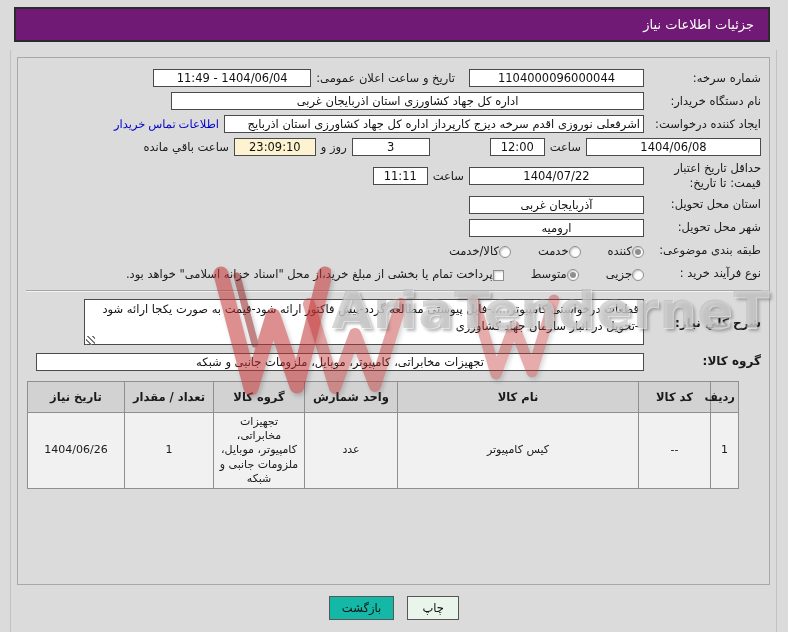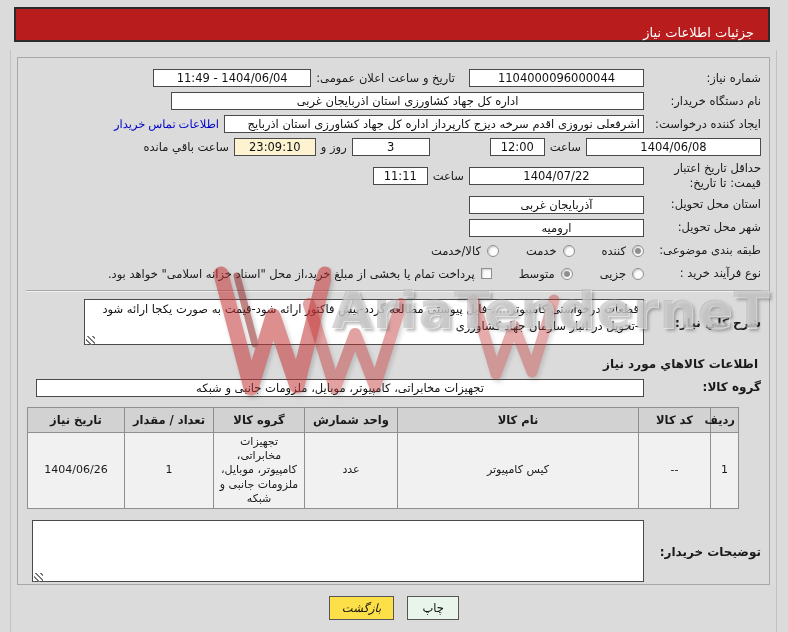--- a/index.html
+++ b/index.html
@@ -4,23 +4,23 @@
 <style>
   * { box-sizing: border-box; }
   html,body { margin:0; padding:0; }
   body {
     width:788px; height:632px; position:relative; overflow:hidden;
     background:#dbdbdb; color:#1a1a1a; direction:rtl;
     font-family:"DejaVu Sans", sans-serif; font-size:11.5px;
   }
   .titlebar {
     position:absolute; top:7px; left:14px; width:756px; height:35px;
-    background:#b91c1c; border:2px solid #2b2b2b;
+    background:#701a75; border:2px solid #2b2b2b;
     color:#ffffff; font-size:13px;
-    display:flex; align-items:flex-end; padding-right:14px;
+    display:flex; align-items:center; padding-right:14px;
   }
   .frame {
     position:absolute; top:50px; left:10px; width:767px; height:582px;
     border-left:1px solid #c2c2c2; border-right:1px solid #c2c2c2;
   }
   .panel {
     position:absolute; top:57px; left:17px; width:753px; height:528px;
     border:1px solid #a8a8a8; padding:11px 8px 0;
   }
   .row { display:flex; align-items:center; margin-bottom:5px; min-height:18px; column-gap:5px; }
@@ -36,21 +36,21 @@
   .w82{width:82px} .w473{width:473px} .w420{width:420px} .w608{width:608px}
   .yellow { background:#fdf3d1; }
   .gap50 { width:50px; }
   a.link { color:#0000cc; text-decoration:none;font-family:Liberation Serif, serif; }
   .radio {
     width:12px; height:12px; border-radius:50%; background:#fdfdfd;
     border:1px solid #8f8f8f; box-shadow:inset 1px 1px 2px rgba(0,0,0,.22);
     flex:0 0 auto;
   }
   .radio.on::after { content:""; display:block; width:6px; height:6px; margin:2px; border-radius:50%; background:#8f8f8f; }
-  .opt { display:flex; align-items:center; gap:6px; margin-left:22px; }
+  .opt { display:flex; align-items:flex-end; margin-left:22px; }
   .checkbox {
     width:11px; height:11px; background:#fdfdfd; border:1px solid #8f8f8f;
     box-shadow:inset 1px 1px 2px rgba(0,0,0,.2); flex:0 0 auto;
   }
   .divider { height:2px; border-top:1px solid #a6a6a6; border-bottom:1px solid #f2f2f2; margin:7px 0 7px; }
   .ta-wrap { position:relative; display:inline-block; }
   textarea {
     background:#ffffff; border:1px solid #4a4a4a; resize:none; overflow:hidden;
     font-family:"DejaVu Sans", sans-serif; font-size:11.5px; color:#111;
     padding:1px 4px; line-height:1.45; direction:rtl;
@@ -61,36 +61,36 @@
     position:absolute; left:2px; bottom:3px; width:9px; height:9px; pointer-events:none;
     background:repeating-linear-gradient(45deg, #777 0 1px, transparent 1px 3.5px);
   }
   .section-title { font-weight:bold; font-size:12px; margin:9px 3px 8px; }
   table.goods {
     border-collapse:collapse; table-layout:fixed; width:711px;
     margin:10px 22px 0 0; background:#f1f1f1; border:1px solid #7d7d7d;
   }
   table.goods th {
     background:#d2d2d2; border:1px solid #8f8f8f; font-weight:bold;
-    font-size:11.5px; height:25px; padding:2px 3px; text-align:center;
+    font-size:11.5px; height:31px; padding:2px 3px; text-align:center;
   }
   table.goods td {
     border:1px solid #8f8f8f; font-size:11px; height:55px;
     padding:2px 3px; text-align:center; line-height:1.3; vertical-align:middle;
   }
   .btns {
     position:absolute; top:596px; left:0; width:788px;
     display:flex; justify-content:center; column-gap:13px;
   }
   .btn {
     height:24px; min-width:52px; padding:0 12px; cursor:pointer;
     border:1px solid #565656; font-family:"DejaVu Sans", sans-serif; font-size:11.5px; color:#111;
   }
   .btn.print { background:#e9f5ea; }
-  .btn.back  { background:#fde047; min-width:64px;font-style:italic; }
+  .btn.back  { background:#14b8a6; min-width:64px; }
   
   .watermark { position:absolute; top:256px; left:0; width:788px; height:150px; pointer-events:none; z-index:10; }
   .wm-text {
     position:absolute; top:24px; right:18px;
     font-weight:bold; font-size:52px; letter-spacing:1px; white-space:nowrap;
     color:rgba(178,178,178,0.52);
     text-shadow:1px 1px 0 rgba(255,255,255,0.55), 3px 3px 3px rgba(70,70,70,0.38);
   }
   .wm-logo { position:absolute; opacity:0.55; filter:drop-shadow(2px 3px 2px rgba(80,80,80,0.5)); }
   .wm1 { top:8px;  left:213px; }
@@ -102,21 +102,21 @@
 
 <div class="titlebar">
   <span>جزئیات اطلاعات نیاز</span>
 </div>
 
 <div class="frame"></div>
 
 <div class="panel">
 
   <div class="row">
-    <span class="lbl">شماره نیاز:</span>
+    <span class="lbl">شماره سرخه:</span>
     <input class="box w175" readonly="" value="1104000096000044" style="">
     <span style="margin-right:9px">تاریخ و ساعت اعلان عمومی:</span>
     <input class="box w158" readonly="" value="1404/06/04 - 11:49" style="">
   </div>
 
   <div class="row">
     <span class="lbl">نام دستگاه خریدار:</span>
     <input class="box w473" readonly="" value="اداره کل جهاد کشاورزی استان اذربایجان غربی" style="">
   </div>
 
@@ -189,21 +189,20 @@
   <div class="divider"></div>
 
   <div class="row" style="align-items:center">
     <span class="lbl blbl">شرح کلي نیاز:</span>
     <span class="ta-wrap">
       <textarea class="ta1" readonly="" style="">قطعات درخواستی کامپیوتر،....-فایل پیوستی مطالعه گردد-پیش فاکتور ارائه شود-قیمت به صورت یکجا ارائه شود -تحویل در انبار سازمان جهاد کشاورزی</textarea>
       <span class="grip"></span>
     </span>
   </div>
 
-  <div class="section-title">اطلاعات کالاهاي مورد نیاز</div>
 
   <div class="row">
     <span class="lbl blbl">گروه کالا:</span>
     <input class="box w608" readonly="" value="تجهیزات مخابراتی، کامپیوتر، موبایل، ملزومات جانبی و شبکه" style="">
   </div>
 
   <table class="goods">
     <colgroup>
       <col style="width:28px">
         <col style="width:72px">
@@ -230,27 +229,20 @@
         <td>--</td>
         <td>کیس کامپیوتر</td>
         <td>عدد</td>
         <td>تجهیزات مخابراتی، کامپیوتر، موبایل، ملزومات جانبی و شبکه</td>
         <td>1</td>
         <td>1404/06/26</td>
       </tr>
     </tbody>
   </table>
 
-  <div class="row" style="margin-top:11px">
-    <span class="lbl blbl">توضیحات خریدار:</span>
-    <span class="ta-wrap">
-      <textarea class="ta2" readonly="" style=""></textarea>
-      <span class="grip"></span>
-    </span>
-  </div>
 
 </div>
 
 <div class="btns">
   <button class="btn print">چاپ</button>
   <button class="btn back">بازگشت</button>
 </div>
 
 <div class="watermark">
   <svg class="wm-logo wm1" width="118" height="134" viewBox="0 0 118 134">

